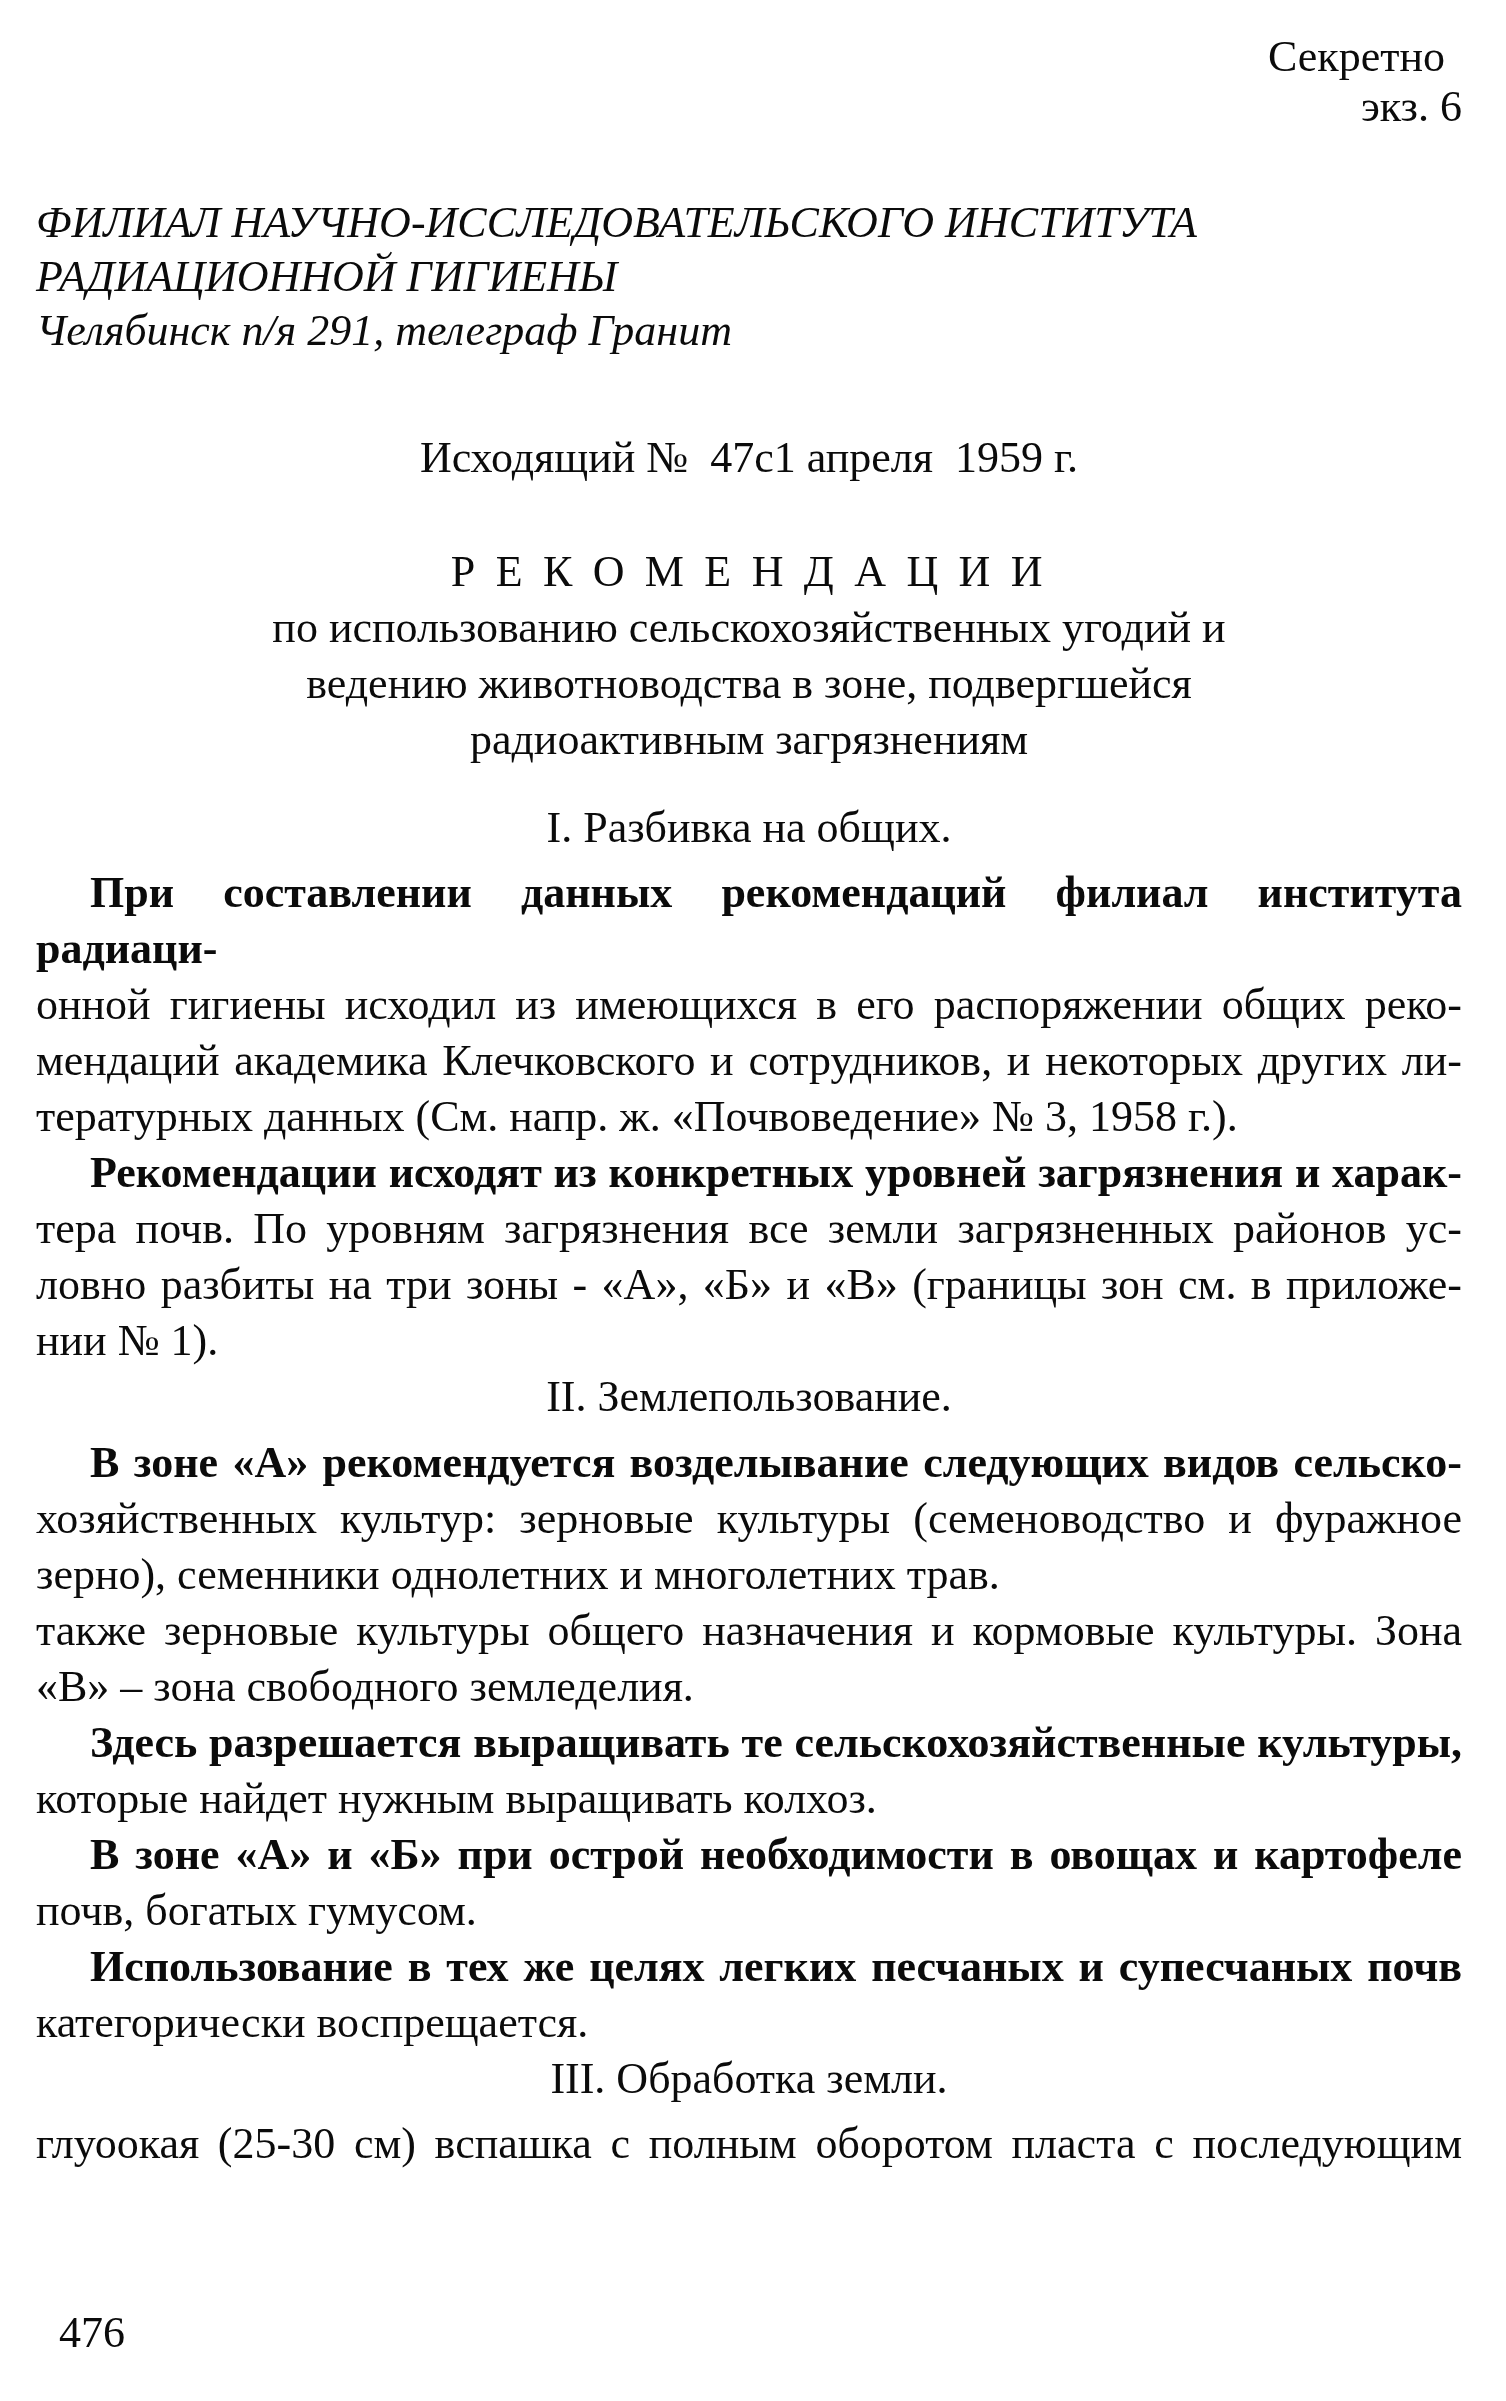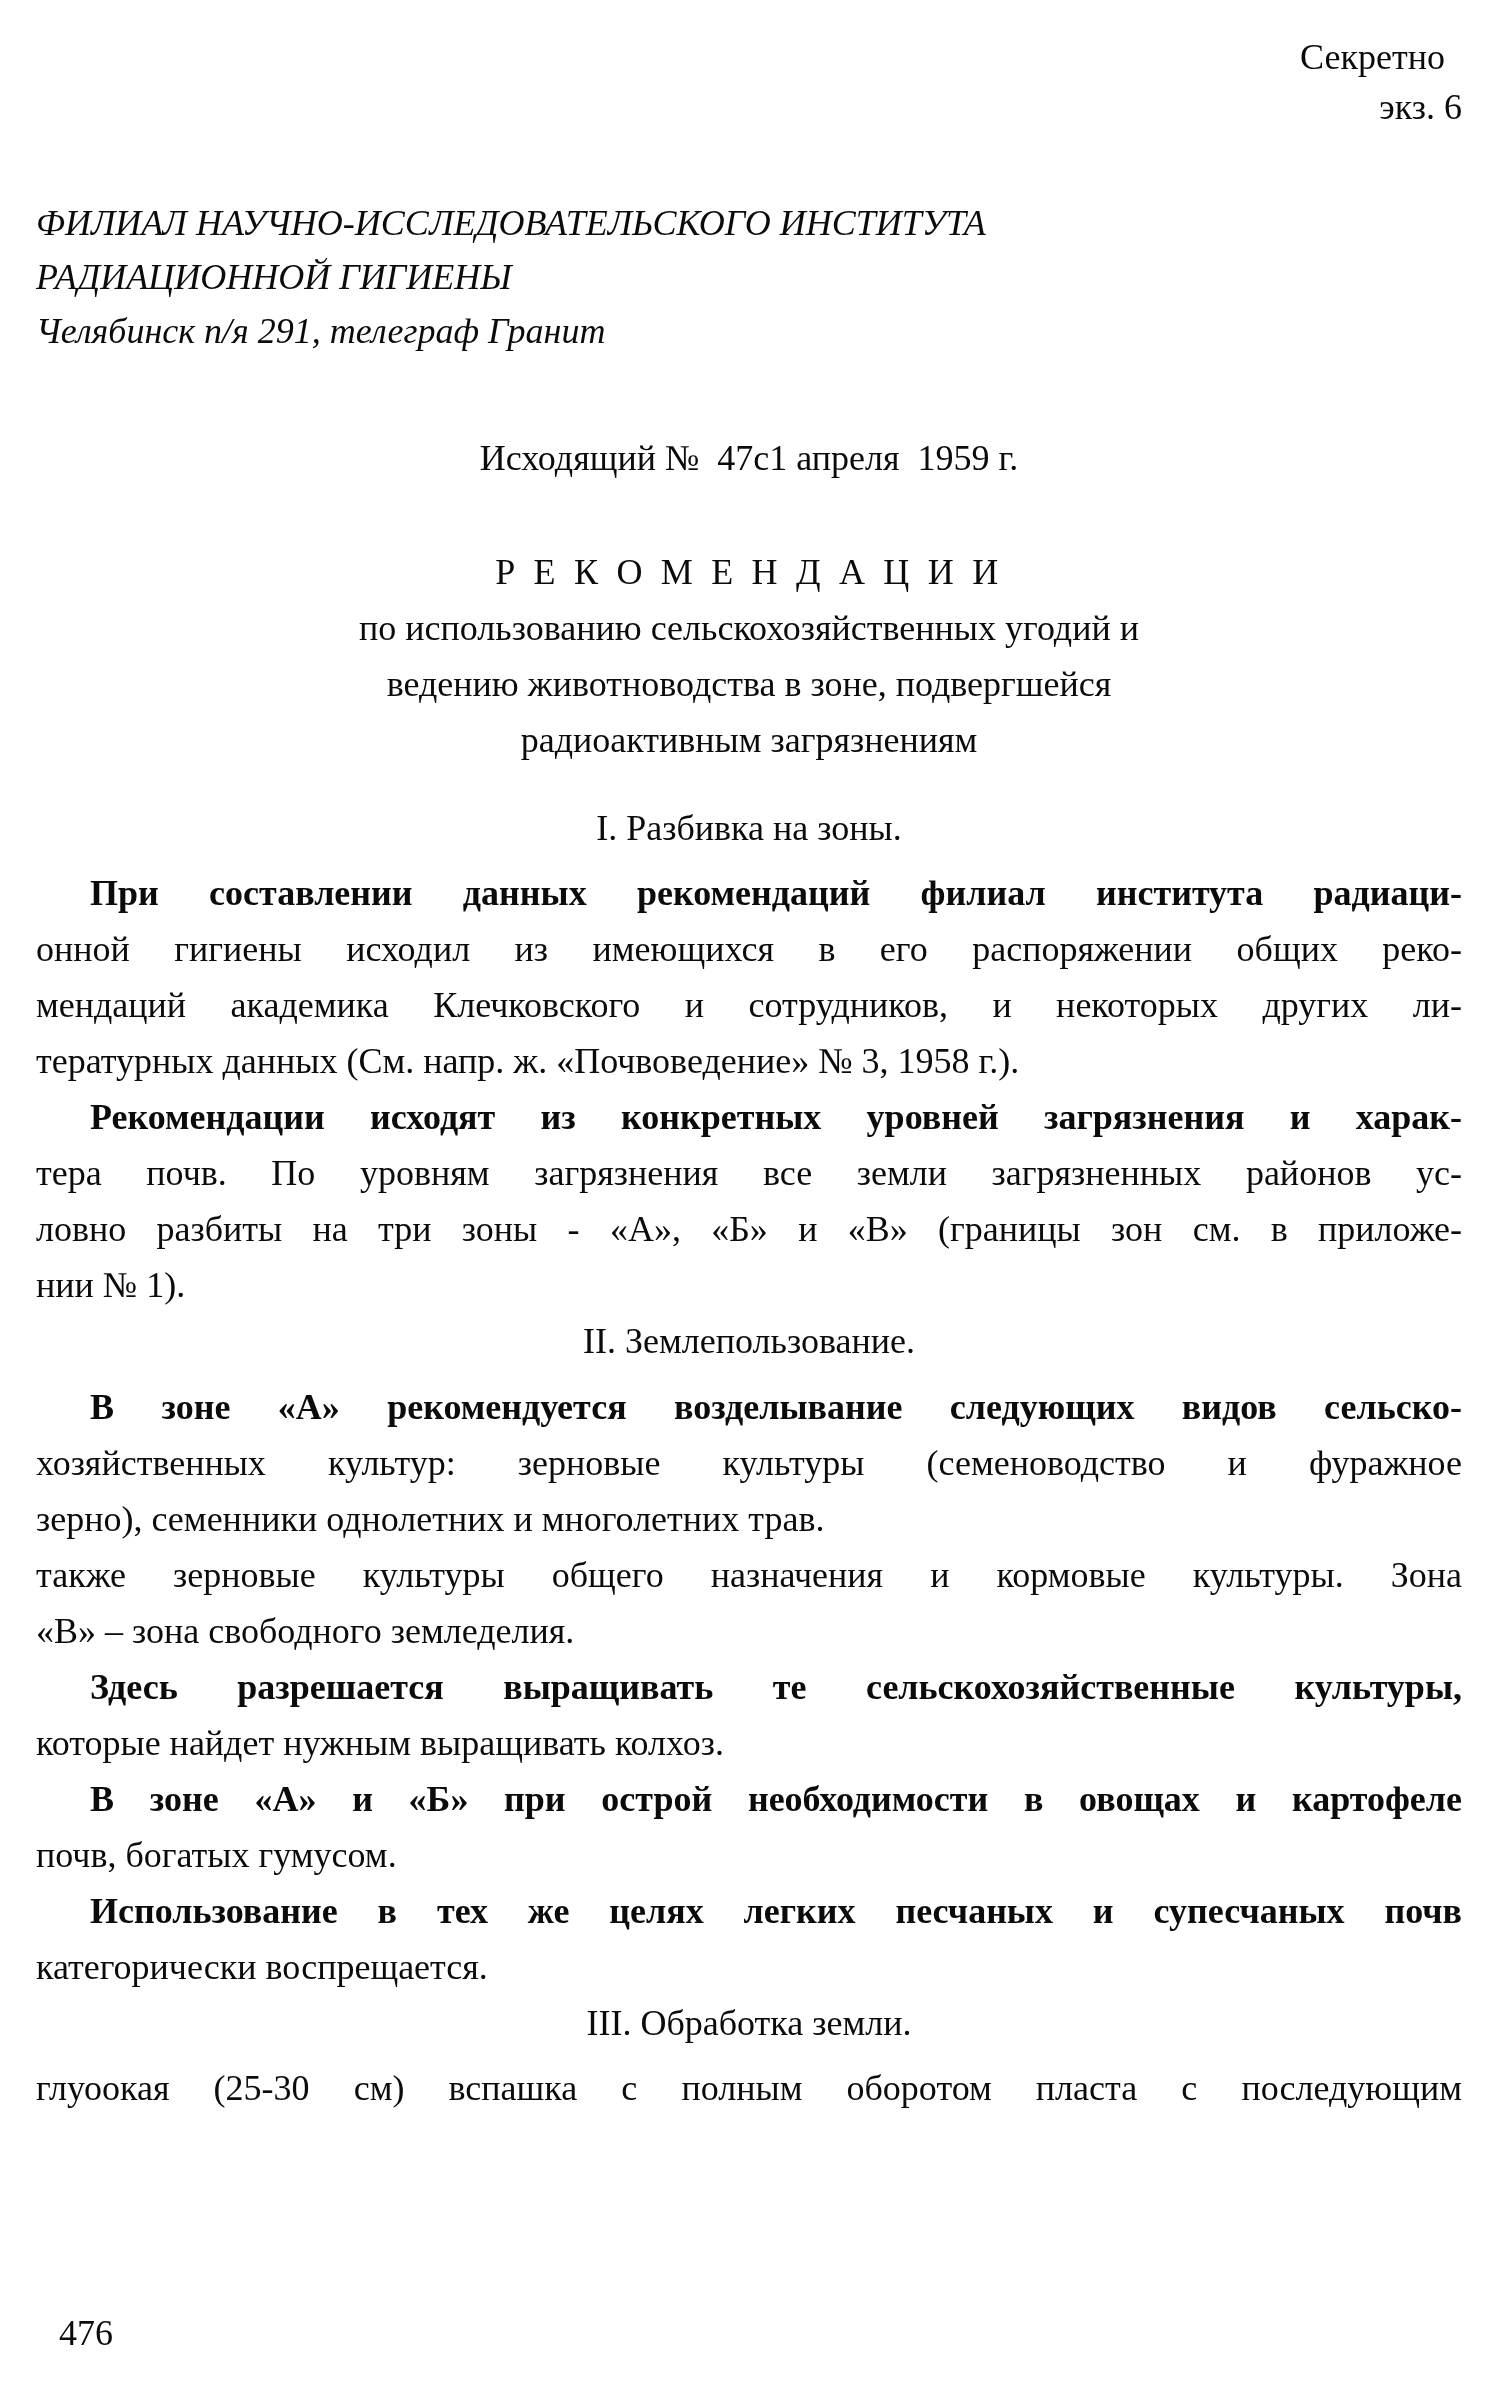--- a/index.html
+++ b/index.html
@@ -7,21 +7,21 @@
     padding: 0;
     background: #ffffff;
   }
   .page {
     position: relative;
     width: 1507px;
     height: 2401px;
     background: #ffffff;
     color: #0b0b0b;
     font-family: "Liberation Serif", "DejaVu Serif", serif;
-    font-size: 36px;
+    font-size: 44px;
     line-height: 56px;
     overflow: hidden;
   }
   .content {
     margin: 0 45px 0 36px;
   }
   .classification {
     padding-top: 32px;
     text-align: right;
     line-height: 50px;
@@ -99,21 +99,21 @@
 
     <div class="doc-title">Р Е К О М Е Н Д А Ц И И</div>
 
     <div class="subtitle">
       <div>по использованию сельскохозяйственных угодий и</div>
       <div>ведению животноводства в зоне, подвергшейся</div>
       <div>радиоактивным загрязнениям</div>
     </div>
 
     <div class="doc-body">
-        <div class="section-heading">I. Разбивка на зоны.</div>
+        <div class="section-heading">I. Разбивка на общих.</div>
         <div class="paragraph">
           <div class="line indent">При составлении данных рекомендаций филиал института радиаци-</div>
           <div class="line">онной гигиены исходил из имеющихся в его распоряжении общих реко-</div>
           <div class="line">мендаций академика Клечковского и сотрудников, и некоторых других ли-</div>
           <div class="line end">тературных данных (См. напр. ж. «Почвоведение» № 3, 1958 г.).</div>
         </div>
         <div class="paragraph">
           <div class="line indent">Рекомендации исходят из конкретных уровней загрязнения и харак-</div>
           <div class="line">тера почв. По уровням загрязнения все земли загрязненных районов ус-</div>
           <div class="line">ловно разбиты на три зоны - «А», «Б» и «В» (границы зон см. в приложе-</div>

